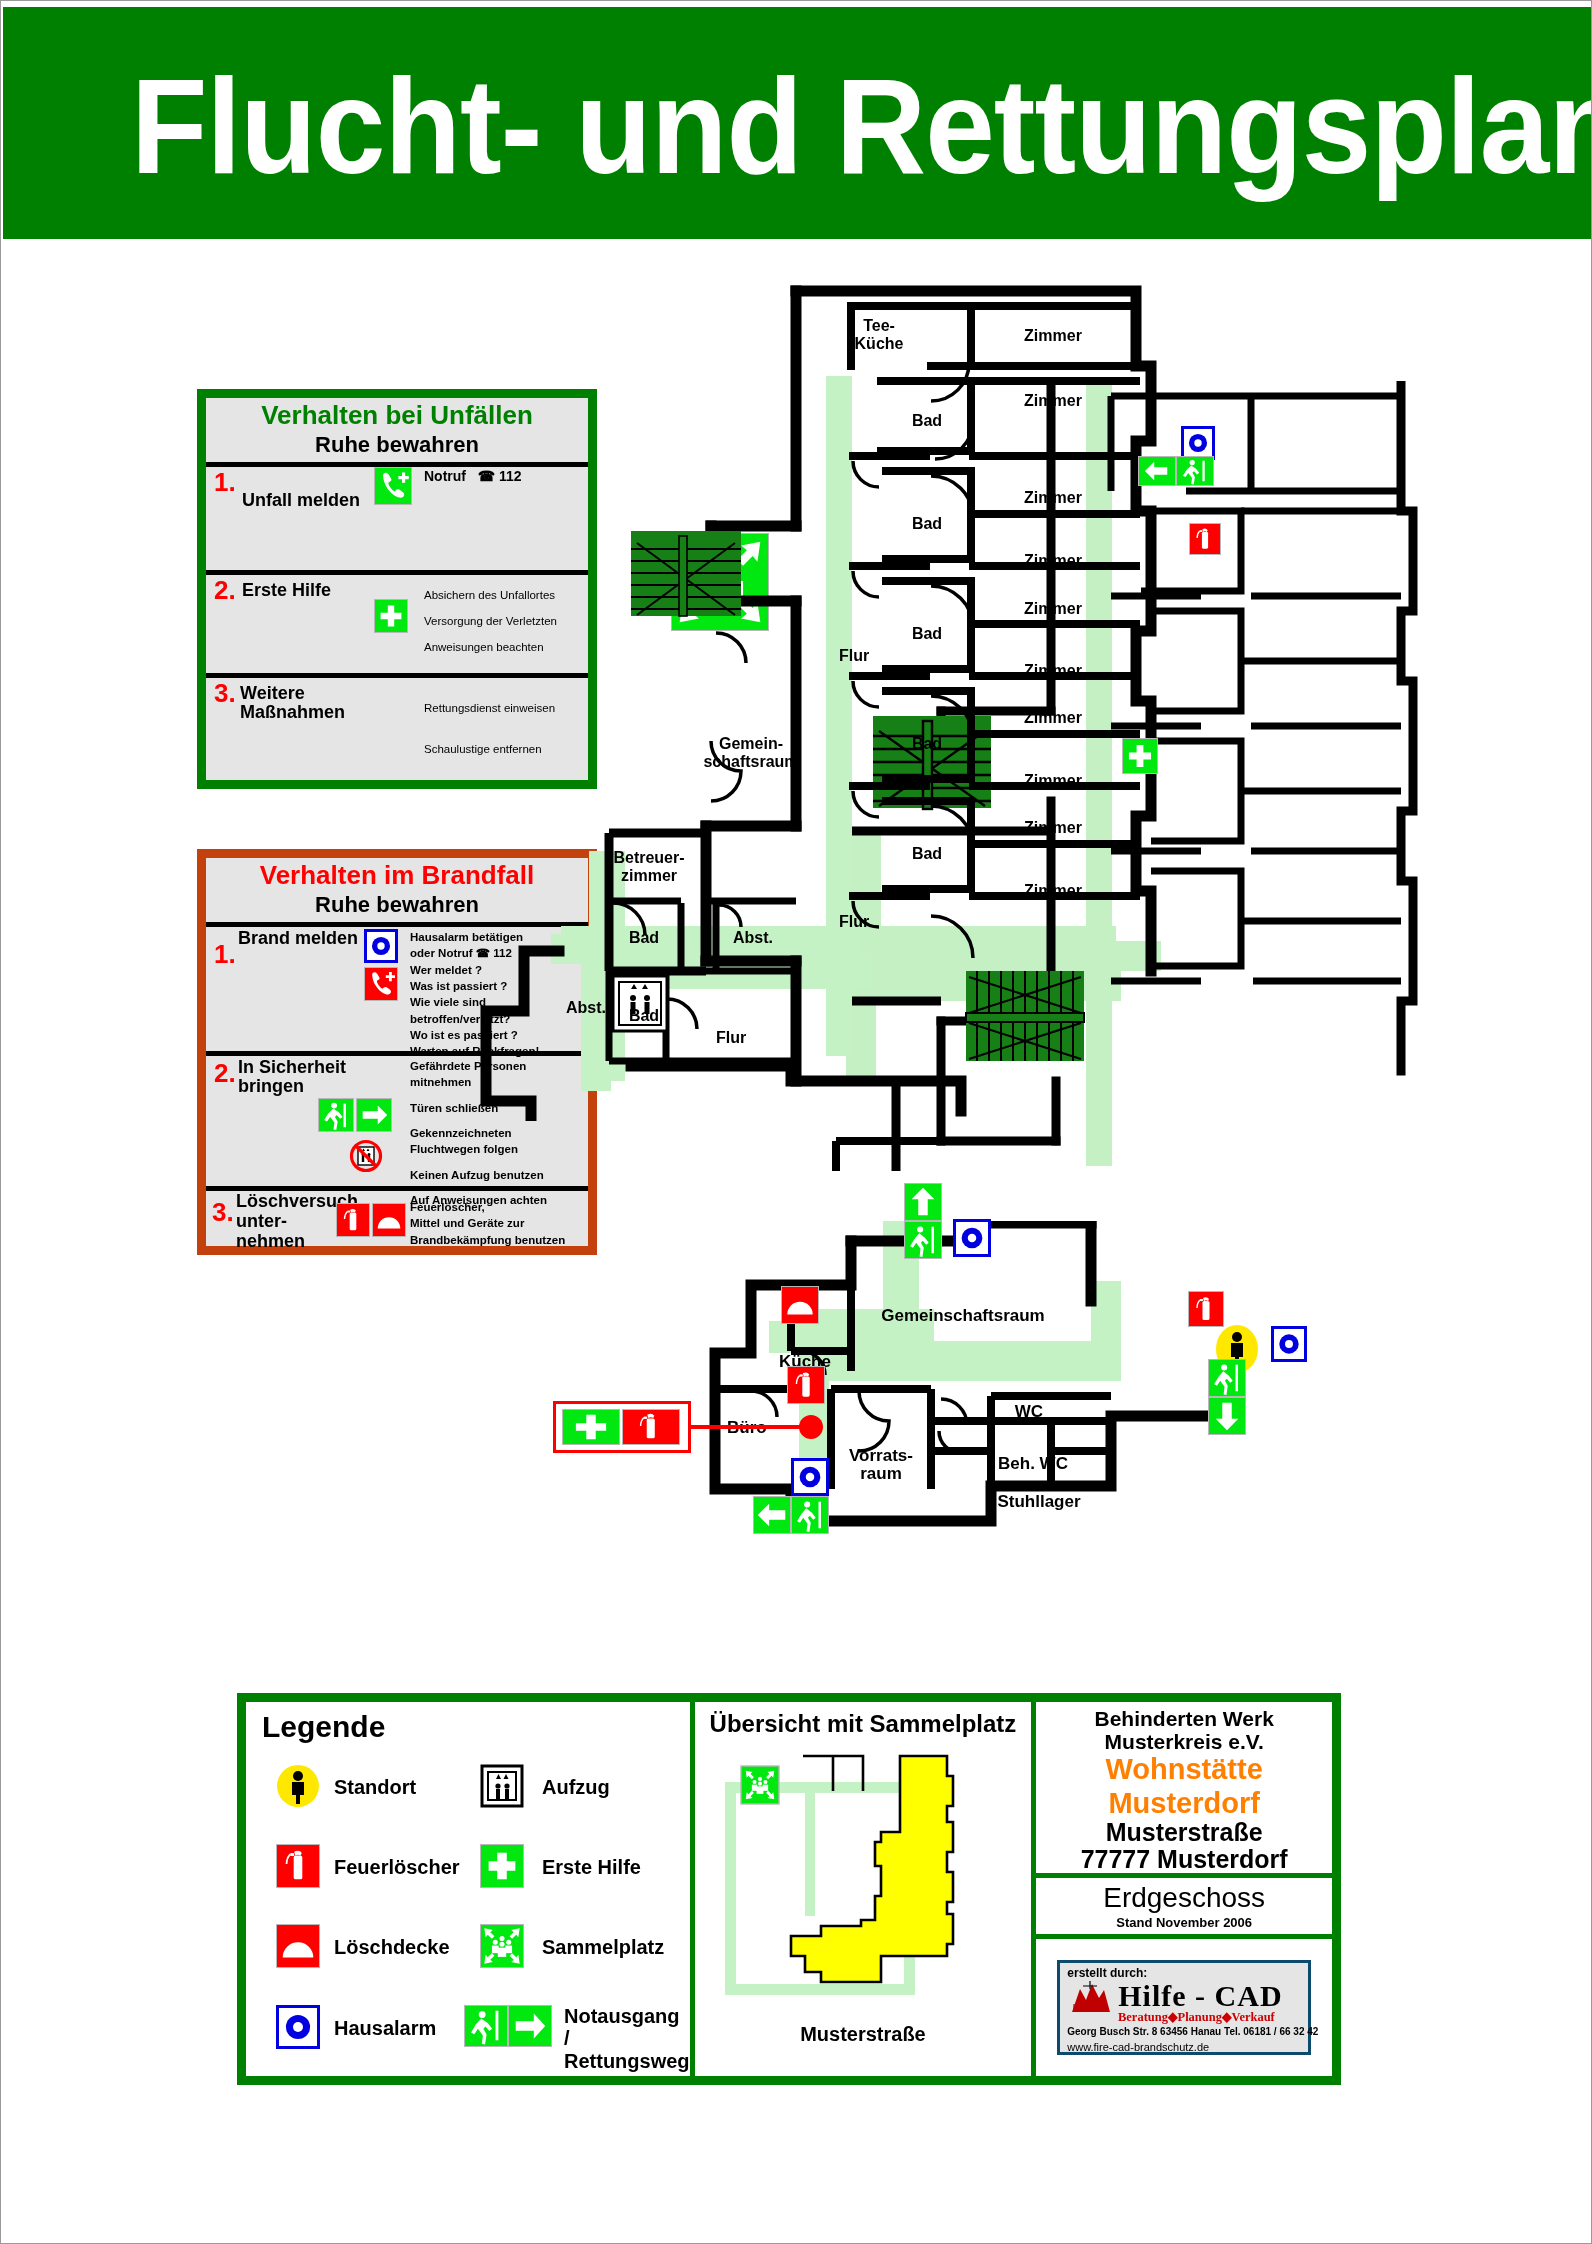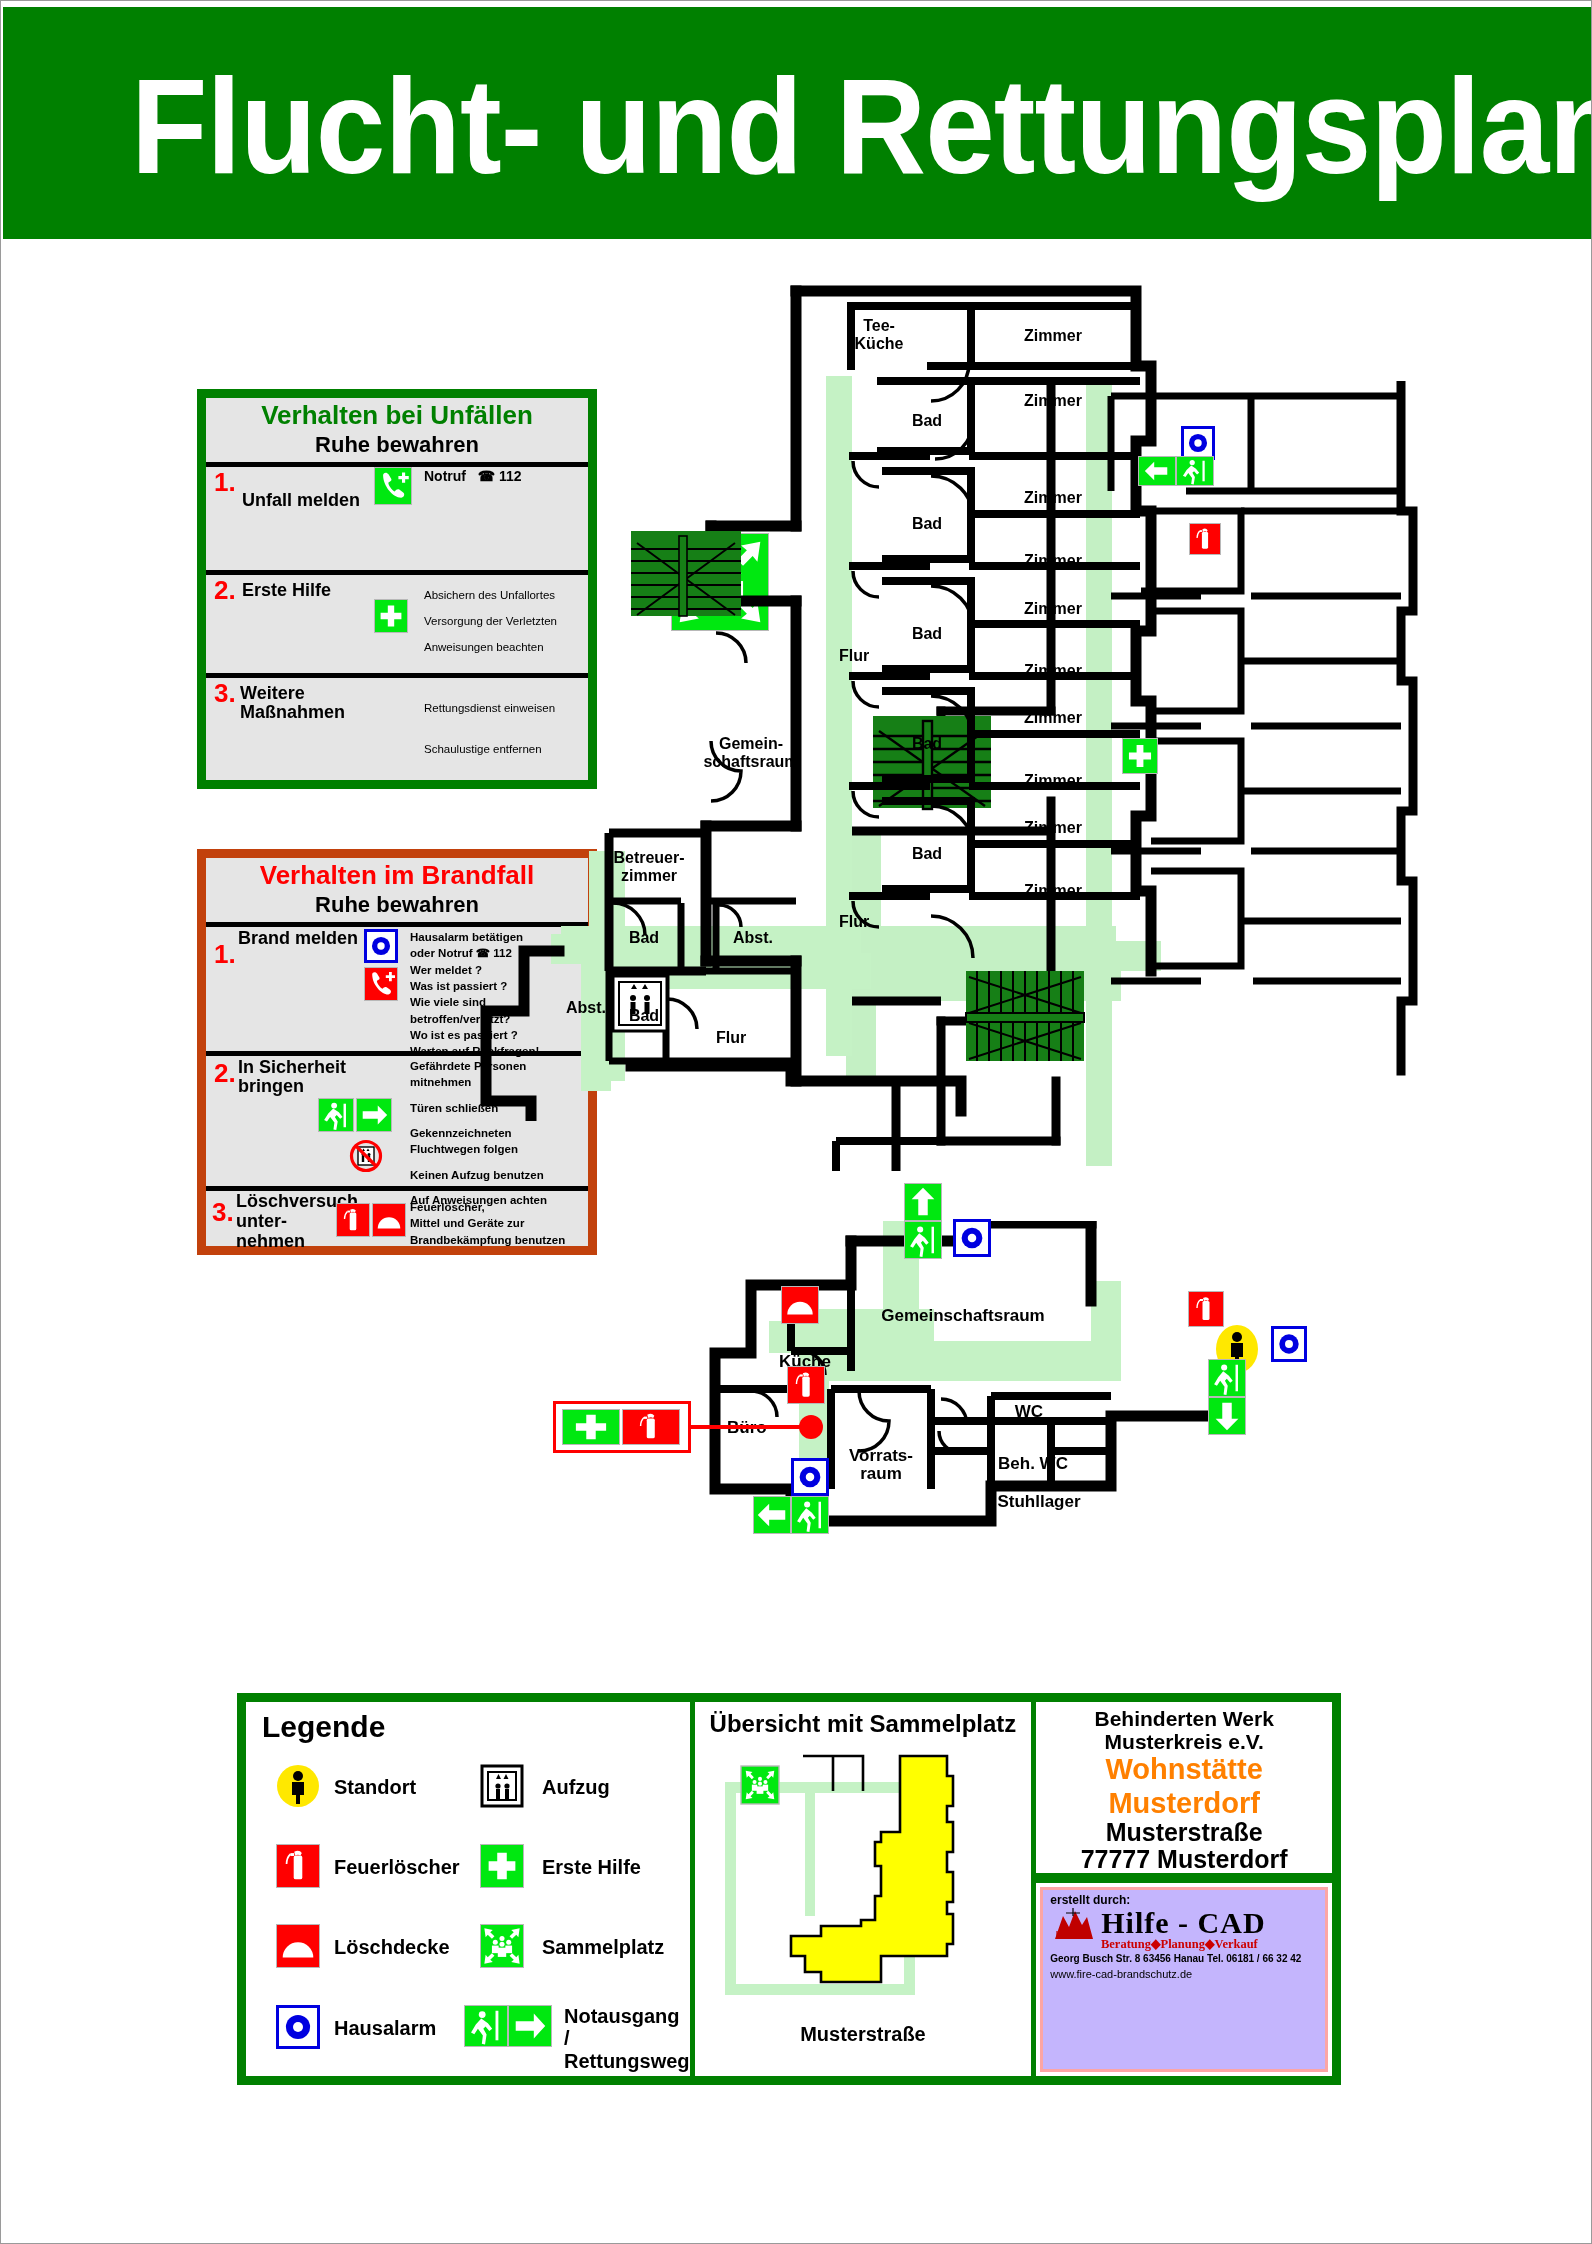--- a/index.html
+++ b/index.html
@@ -56,21 +56,21 @@
   
   .ov-title{position:absolute;width:100%;text-align:center;top:8px;font-size:24px;font-weight:bold;}
   .ov-street{position:absolute;width:100%;text-align:center;bottom:10px;font-size:20px;font-weight:bold;}
 
   
   #info-col{width:296px;display:flex;flex-direction:column;}
   .info-blk{position:relative;box-sizing:border-box;}
   .info-sep{height:5px;background:#008000;flex:0 0 auto;}
   .info-line{text-align:center;font-weight:bold;line-height:1.08;}
   .orange{color:#ff8000;}
-  #cad-box{margin:4px;border:3px solid #fca5a5;flex:1 1 auto;position:relative;background:#c4b5fd;}
+  #cad-box{margin:21px;border:3px solid #0c4a6e;flex:1 1 auto;position:relative;background:#e5e5e5;}
   .cad-small{position:absolute;font-weight:bold;}
   .cad-addr{position:absolute;font-size:10px;font-weight:bold;white-space:nowrap;}
   .cad-url{position:absolute;font-size:11px;white-space:nowrap;}
   #cad-word{position:absolute;font-family:"Liberation Serif",serif;font-weight:bold;
     font-size:30px;letter-spacing:1px;line-height:1;}
   #cad-tag{position:absolute;font-family:"Liberation Serif",serif;font-weight:bold;
     font-size:13px;color:#cc0000;letter-spacing:0px;white-space:nowrap;}
 
   
   #callout{position:absolute;left:552px;top:1400px;width:138px;height:52px;
@@ -873,20 +873,24 @@
   <div class="br-col" id="info-col">
     <div class="info-blk" style="flex:0 0 auto;padding-top:6px;">
       <div class="info-line" style="font-size:21px;">Behinderten Werk</div>
       <div class="info-line" style="font-size:21px;">Musterkreis e.V.</div>
       <div class="info-line orange" style="font-size:29px;margin-top:1px;">Wohnstätte</div>
       <div class="info-line orange" style="font-size:29px;margin-top:2px;">Musterdorf</div>
       <div class="info-line" style="font-size:25px;">Musterstraße</div>
       <div class="info-line" style="font-size:25px;">77777 Musterdorf</div>
     </div>
     <div class="info-sep"></div>
+    <div class="info-blk" style="flex:0 0 auto;padding:5px 0 4px;">
+      <div class="info-line" style="font-size:28px;font-weight:normal;">Erdgeschoss</div>
+      <div class="info-line" style="font-size:13px;margin-top:3px;">Stand November 2006</div>
+    </div>
     <div class="info-sep"></div>
     <div id="cad-box">
       <div class="cad-small" style="left:7px;top:3px;font-size:12px;">erstellt durch:</div>
       <svg style="position:absolute;left:8px;top:17px;width:44px;height:34px;" viewBox="0 0 44 34">
         <path d="M4 32 L12 9 L18 20 L24 4 L31 18 L36 10 L42 32 Z" fill="#c00000"></path>
         <path d="M22 1 v8 M15 6 l14 0" stroke="#000" stroke-width="1.2"></path>
         <g stroke="#c00000" stroke-width="1.2">
             <path d="M6 32 v-8 M12 32 v-10 M18 32 v-9 M24 32 v-11 M30 32 v-9 M36 32 v-8"></path>
           </g>
       </svg>

